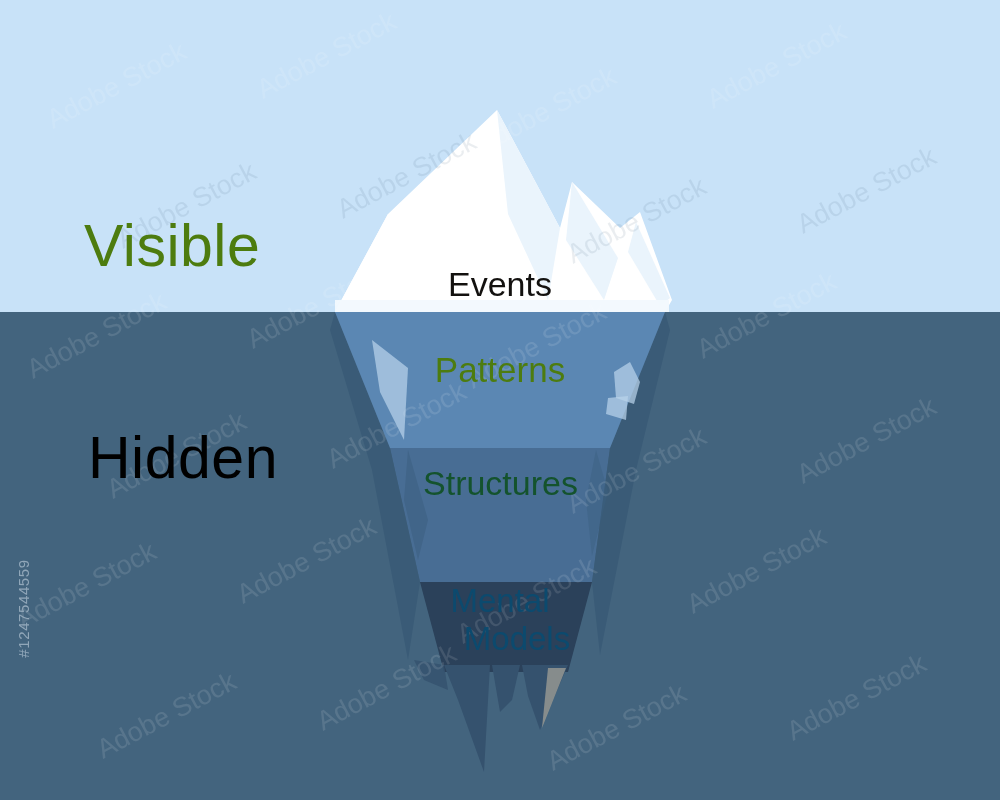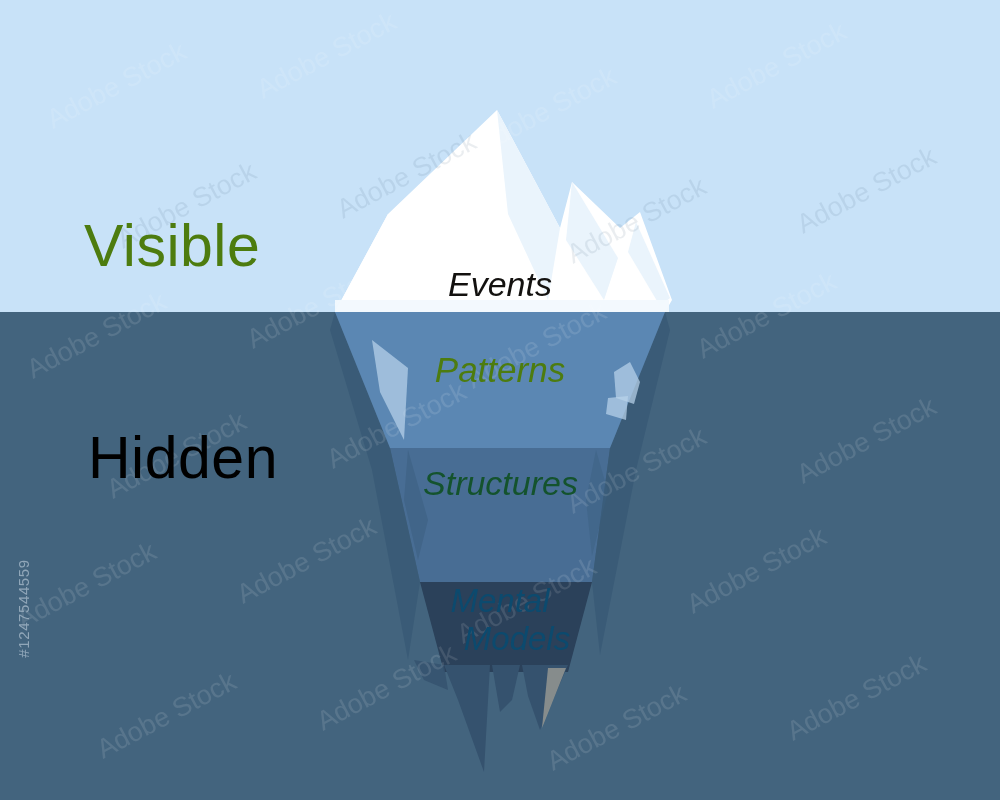--- a/index.html
+++ b/index.html
@@ -41,21 +41,20 @@
     top: 424px;
     font-size: 59px;
     color: #000000;
   }
   .layer-label {
     position: absolute;
     text-align: center;
     white-space: nowrap;
     font-family: "Liberation Sans", sans-serif;
     font-weight: 400;
-    font-style: italic;
   }
   #label-events {
     left: 0;
     right: 0;
     top: 265px;
     font-size: 34px;
     color: #13110f;
   }
   #label-patterns {
     left: 0;

